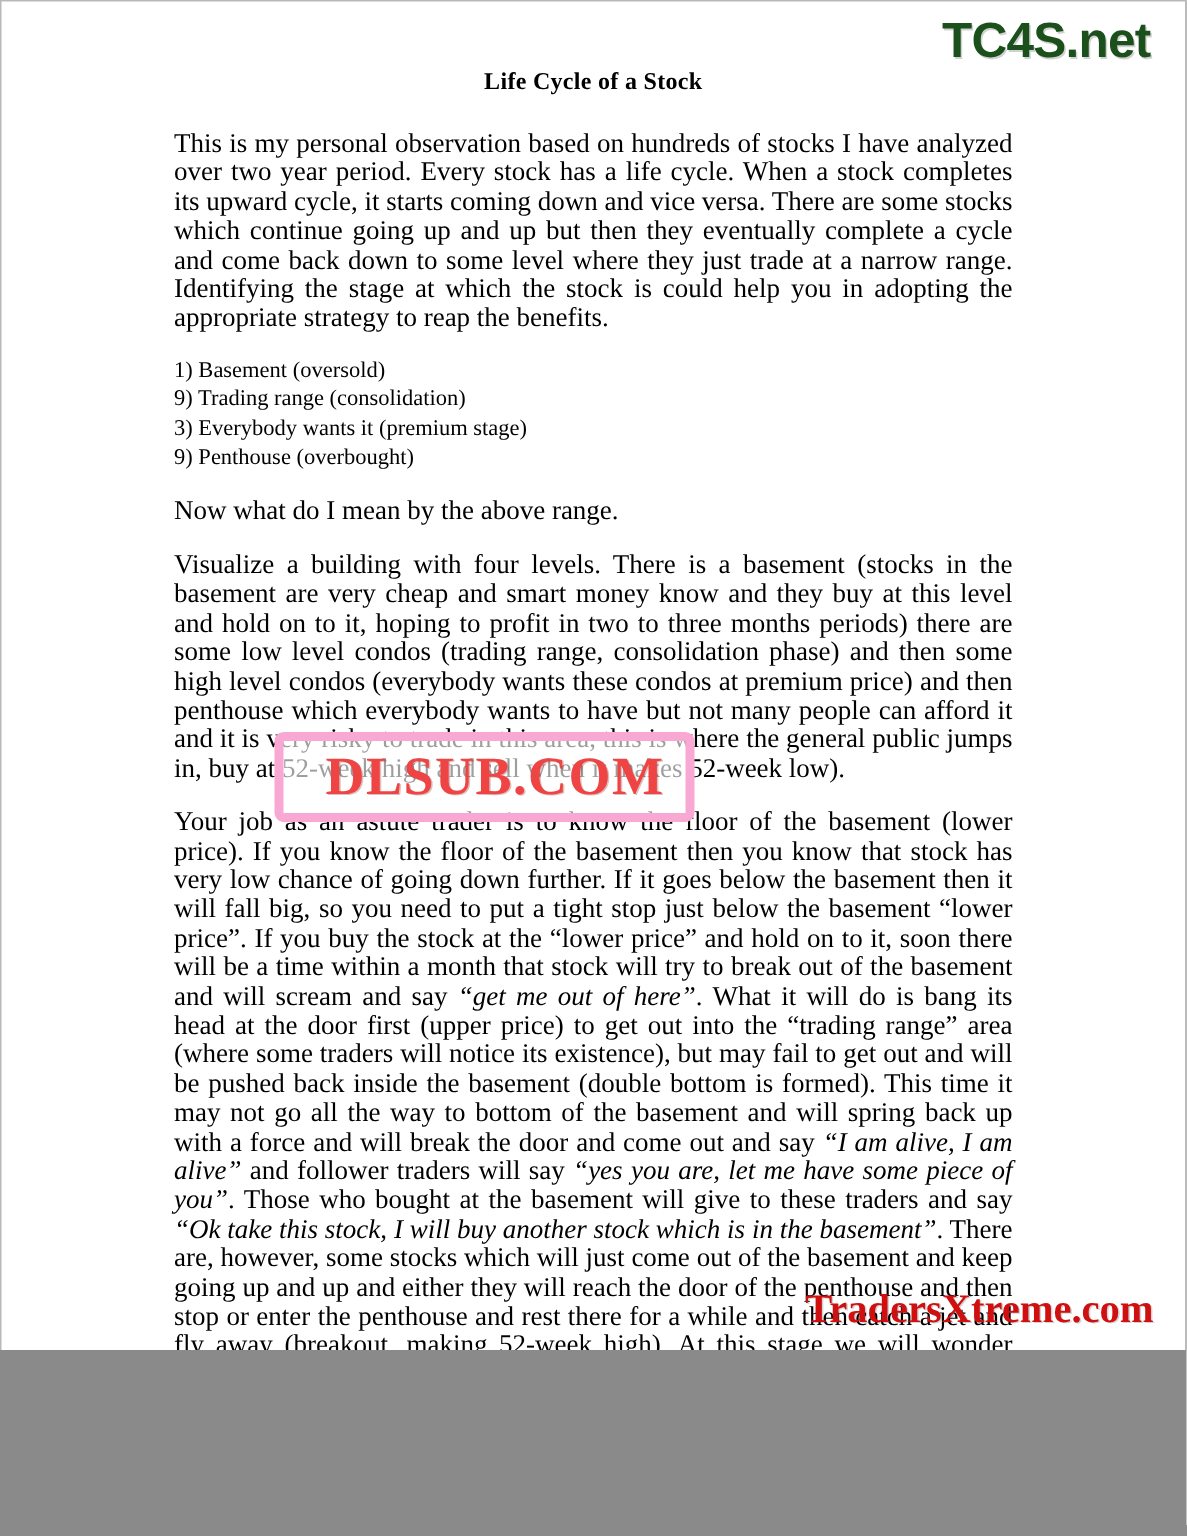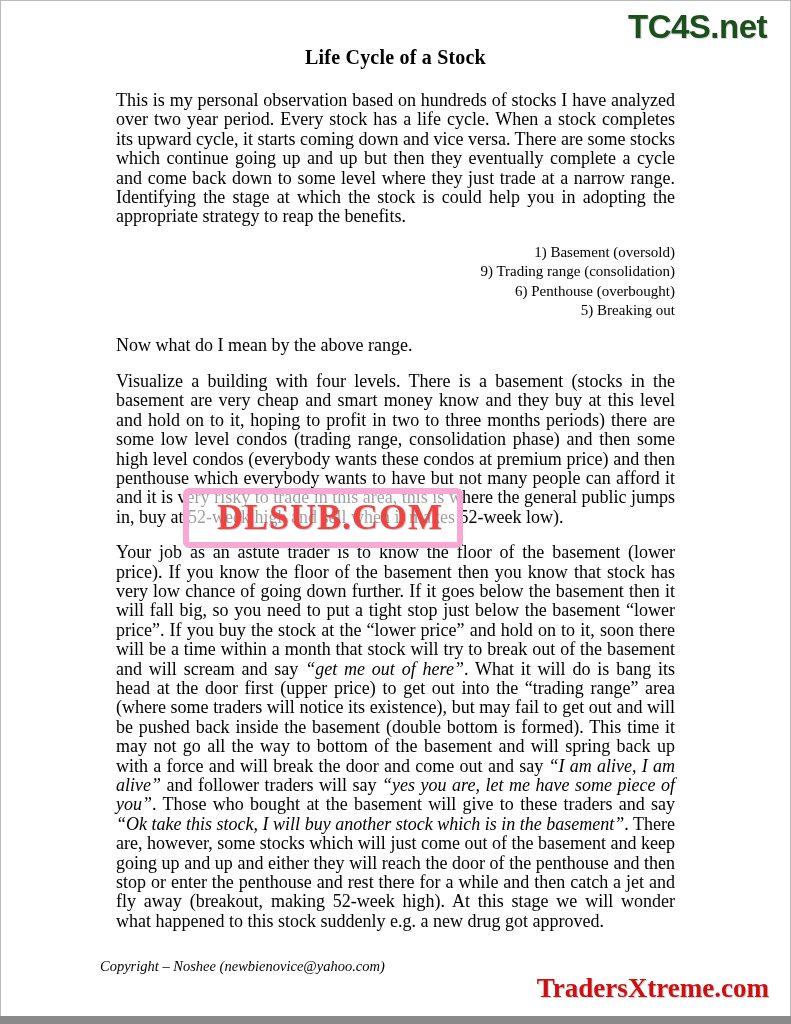--- a/index.html
+++ b/index.html
@@ -3,21 +3,21 @@
 <meta charset="utf-8">
 <style>
   html, body {
     margin: 0;
     padding: 0;
     background: #8a8a8a;
   }
   .page {
     position: relative;
     width: 791px;
-    height: 1016px;
+    height: 900px;
     background: #ffffff;
     overflow: hidden;
     font-family: "Liberation Serif", serif;
     color: #000000;
     box-sizing: border-box;
   }
   .page-border {
     position: absolute;
     left: 0; top: 0;
     width: 791px;
@@ -63,40 +63,40 @@
     text-shadow: 1px 1px 0 rgba(120,0,0,0.25);
   }
   .content {
     position: absolute;
     left: 116px;
     top: 46px;
     width: 559px;
   }
   h1.doc-title {
     font-family: "Liberation Serif", serif;
-    font-size: 20px;
+    font-size: 16px;
     font-weight: bold;
     text-align: center;
     margin: 0 0 22px 0;
     letter-spacing: 0.2px;
   }
   p.para {
     font-size: 18px;
     line-height: 19.4px;
     text-align: justify;
     margin: 0 0 16px 0;
     text-justify: inter-word;
   }
   .stage-list {
     font-size: 15px;
     line-height: 19.4px;
     margin: 0 0 16px 0;
   }
   .stage-list div {
-    text-align: right;
+    text-align: left;
   }
   em {
     font-style: italic;
   }
   .footer {
     position: absolute;
     left: 100px;
     top: 958px;
     font-size: 14.5px;
     font-style: italic;
@@ -112,22 +112,22 @@
 
   <div class="content">
     <h1 class="doc-title">Life Cycle of a Stock</h1>
 
     <p class="para">This is my personal observation based on hundreds of stocks I have analyzed over two year period. Every stock has a life cycle. When a stock completes its upward cycle, it starts coming down and vice versa. There are some stocks which continue going up and up but then they eventually complete a cycle and come back down to some level where they just trade at a narrow range. Identifying the stage at which the stock is could help you in adopting the appropriate strategy to reap the benefits.</p>
 
 
     <div class="stage-list">
       <div>1) Basement (oversold)</div>
       <div>9) Trading range (consolidation)</div>
-      <div>6) Penthouse (overbought)</div>
-      <div>5) Breaking out</div>
+      <div>3) Everybody wants it (premium stage)</div>
+      <div>9) Penthouse (overbought)</div>
     </div>
 
     <p class="para">Now what do I mean by the above range.</p>
 
     <p class="para">Visualize a building with four levels. There is a basement (stocks in the basement are very cheap and smart money know and they buy at this level and hold on to it, hoping to profit in two to three months periods) there are some low level condos (trading range, consolidation phase) and then some high level condos (everybody wants these condos at premium price) and then penthouse which everybody wants to have but not many people can afford it and it is very risky to trade in this area, this is where the general public jumps in, buy at 52-week high and sell when it makes 52-week low).</p>
 
     <p class="para"><span>Your job as an astute trader is to know the floor of the basement (lower price). If you know the floor of the basement then you know that stock has very low chance of going down further. If it goes below the basement then it will fall big, so you need to put a tight stop just below the basement “lower price”. If you buy the stock at the “lower price” and hold on to it, soon there will be a time within a month that stock will try to break out of the basement and will scream and say </span><em>“get me out of here”</em><span>. What it will do is bang its head at the door first (upper price) to get out into the “trading range” area (where some traders will notice its existence), but may fail to get out and will be pushed back inside the basement (double bottom is formed). This time it may not go all the way to bottom of the basement and will spring back up with a force and will break the door and come out and say </span><em>“I am alive, I am alive”</em><span> and follower traders will say </span><em>“yes you are, let me have some piece of you”</em><span>. Those who bought at the basement will give to these traders and say </span><em>“Ok take this stock, I will buy another stock which is in the basement”</em><span>. There are, however, some stocks which will just come out of the basement and keep going up and up and either they will reach the door of the penthouse and then stop or enter the penthouse and rest there for a while and then catch a jet and fly away (breakout, making 52-week high). At this stage we will wonder what happened to this stock suddenly e.g. a new drug got approved.</span></p>
   </div>
 
   <div class="watermark-center">DLSUB.COM</div>

